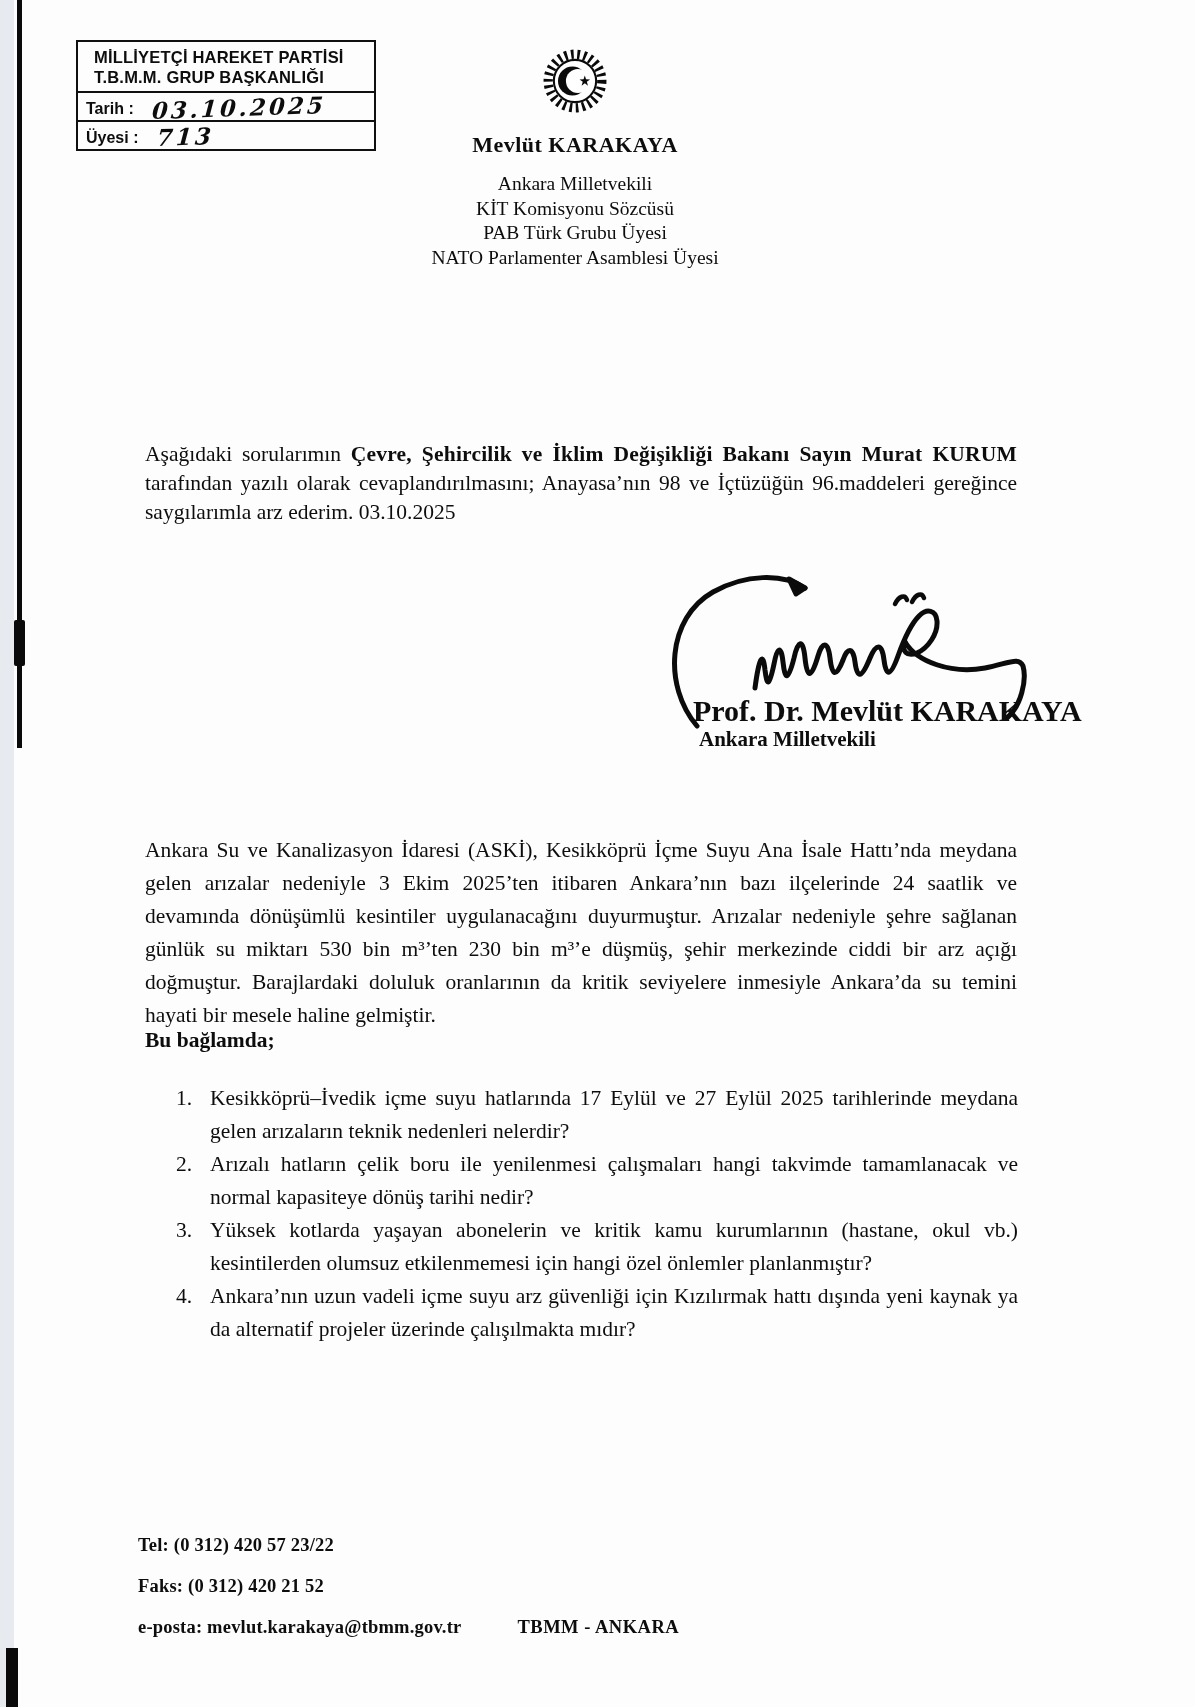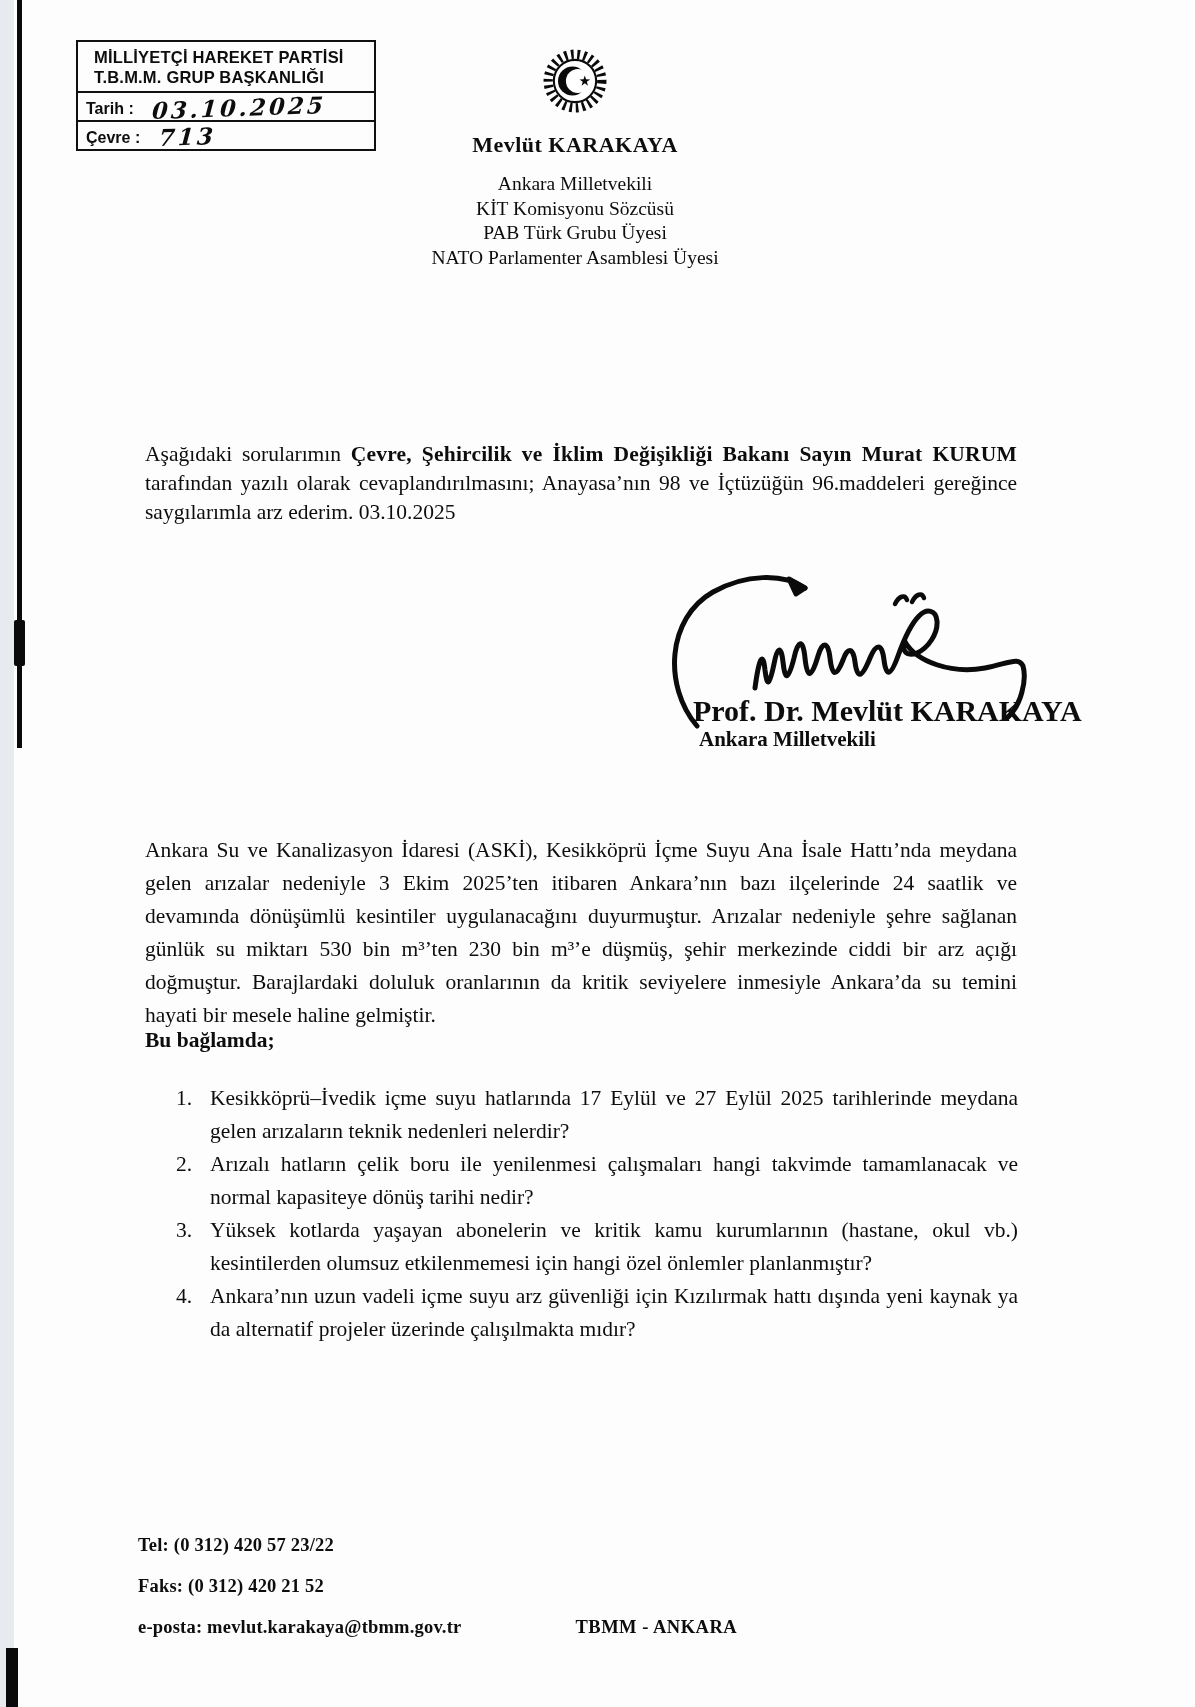--- a/index.html
+++ b/index.html
@@ -87,21 +87,21 @@
     position:absolute;left:176px;top:1082px;width:842px;
     font-size:21.5px;line-height:33px;
   }
   .qitem{display:flex;}
   .qnum{width:34px;flex:0 0 34px;}
   .qtext{flex:1;text-align:justify;}
 
   .footer{position:absolute;left:138px;top:1535px;font-size:18.5px;}
   .footer .f-line{margin-bottom:20px;font-weight:bold;letter-spacing:.2px;}
   .f-eposta-row{display:flex;width:600px;text-align:center;}
-  .f-city{margin-left:114px;font-weight:bold;letter-spacing:.5px;}
+  .f-city{margin-left:56px;font-weight:bold;letter-spacing:.5px;}
 </style>
 </head>
 <body>
 
 <div class="page">
 
   <div class="edge-strip"></div>
   <div class="scan-line"></div>
   <div class="scan-blob"></div>
   <div class="scan-corner"></div>
@@ -109,21 +109,21 @@
   <div class="stamp">
     <div class="head">
       <div>MİLLİYETÇİ HAREKET PARTİSİ</div>
       <div>T.B.M.M. GRUP BAŞKANLIĞI</div>
     </div>
     <div class="row">
       <span>Tarih :</span>
       <span class="hand">03.10.2025</span>
     </div>
     <div class="row">
-      <span>Çevre :</span>
+      <span>Üyesi :</span>
       <span class="hand">713</span>
     </div>
   </div>
 
   <div class="center-head">
     <span class="emblem">
       <svg width="66" height="66" viewBox="0 0 64 64" aria-hidden="true">
         <circle cx="32" cy="32" r="26" fill="none" stroke="#0a0a0a" stroke-width="9" stroke-dasharray="2.6 3.6"></circle>
         <circle cx="32" cy="32" r="20.5" fill="#ffffff" stroke="#0a0a0a" stroke-width="2"></circle>
         <circle cx="29.5" cy="32" r="14" fill="#0a0a0a"></circle>

